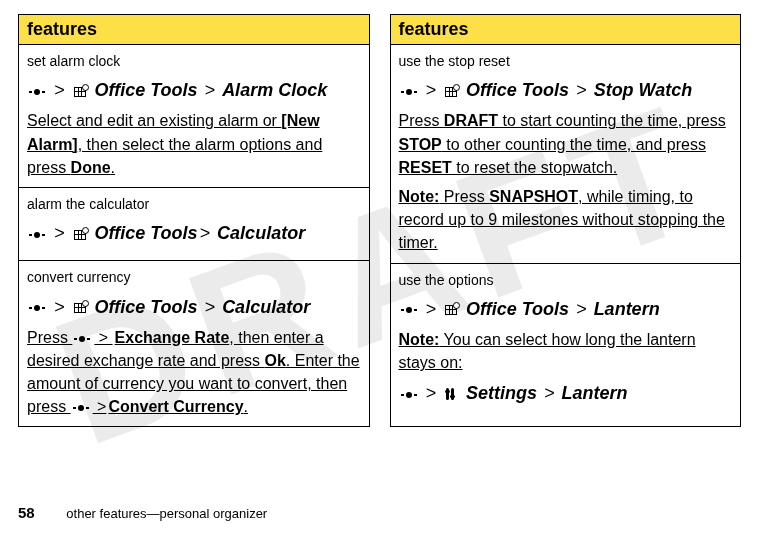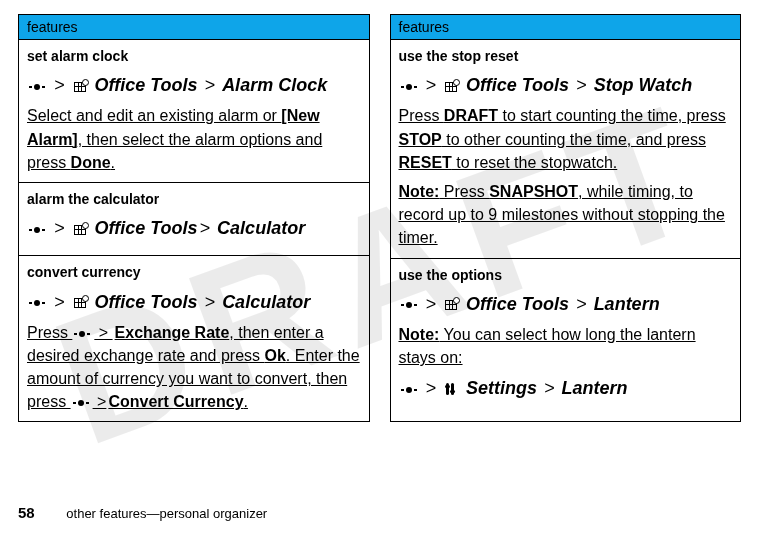--- a/index.html
+++ b/index.html
@@ -32,35 +32,35 @@
     gap: 20px;
     padding: 14px 18px 0 18px;
   }
   .column {
     width: 350px;
     border: 1px solid #000;
   }
   .header-row {
     border-bottom: 1px solid #000;
     padding: 4px 8px;
-    font-weight: normal;
-    font-size: 14px;
-    background: #0ea5e9;
+    font-weight: bold;
+    font-size: 18px;
+    background: #fde047;
   }
   .feature-block {
     border-bottom: 1px solid #000;
     padding: 6px 8px 8px 8px;
     font-size: 14px;
     line-height: 1.45;
   }
   .feature-block:last-child {
     border-bottom: none;
   }
   .feature-title {
-    font-weight: bold;
+    font-weight: normal;
     margin-bottom: 6px;
     font-size: 14px;
   }
   .path {
     margin-bottom: 6px;
     font-size: 18px;
     font-style: italic;
   }
   .body-text {
     font-size: 16px;

